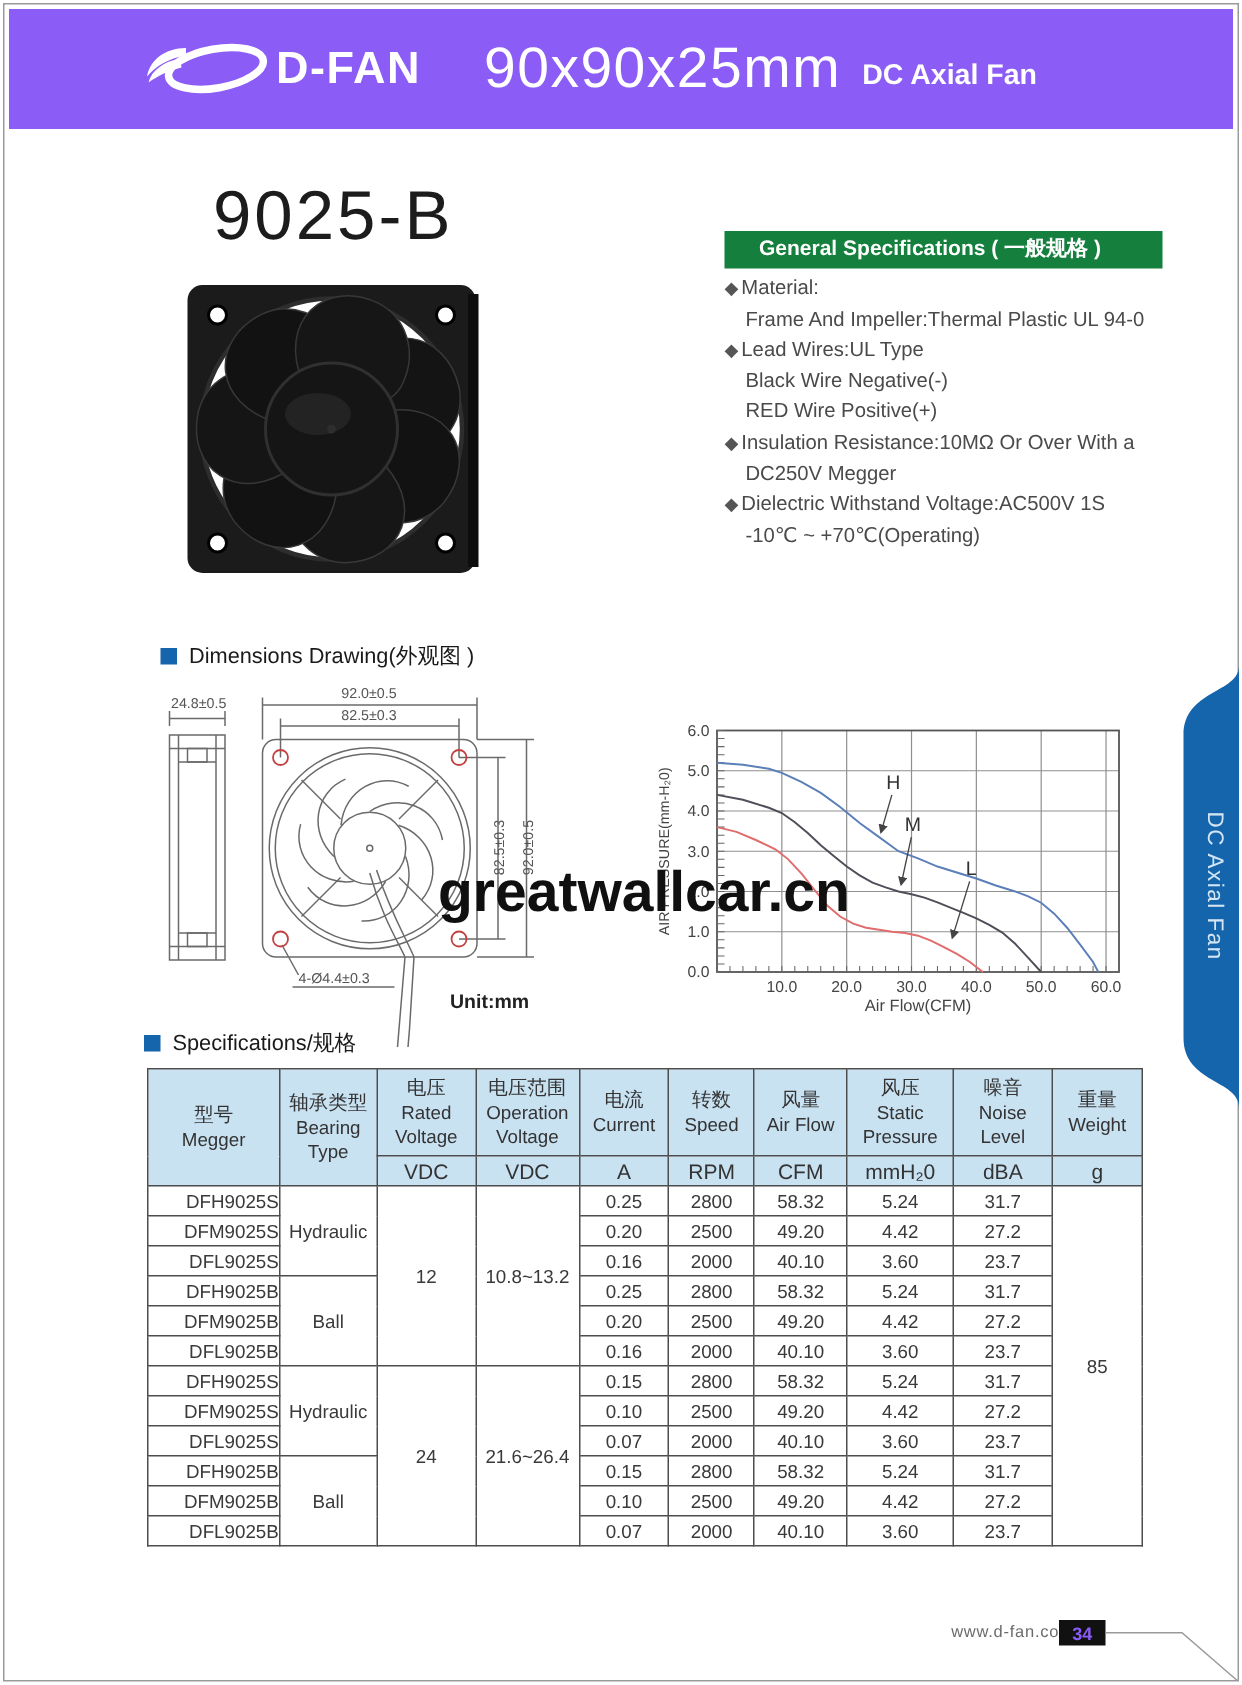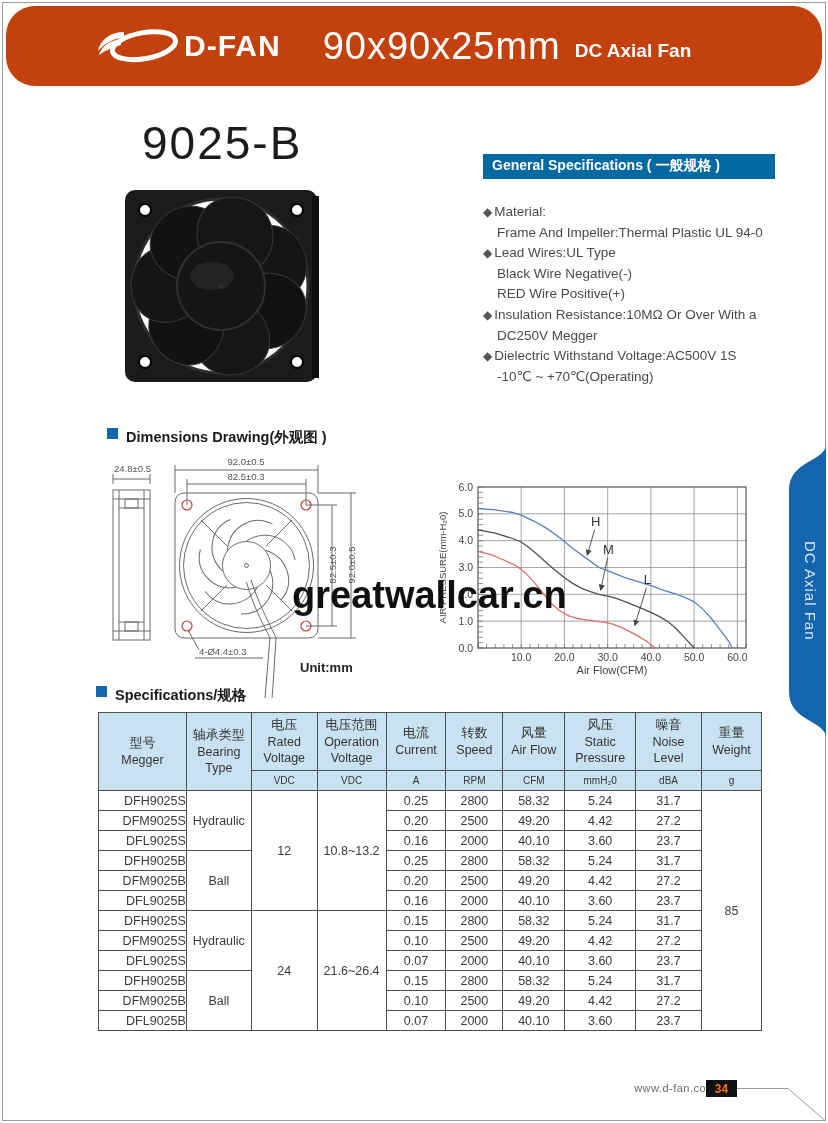--- a/index.html
+++ b/index.html
@@ -1,68 +1,68 @@
 <!DOCTYPE html>
 <html><head>
 <meta charset="utf-8">
 <style>
   html,body{margin:0;padding:0;background:#fff;}
   .page{position:relative;width:828px;height:1123px;background:#fff;overflow:hidden;
         font-family:"Liberation Sans","DejaVu Sans",sans-serif;color:#333;}
   .page-border{position:absolute;left:2px;top:2px;right:2px;bottom:2px;border:1px solid #9a9a9a;pointer-events:none;}
 
   
-  .band{position:absolute;left:6px;top:6px;right:6px;height:80px;background:#c2410c;display:flex;align-items:center;border-radius:29px;}
+  .band{position:absolute;left:6px;top:6px;right:6px;height:80px;background:#8b5cf6;display:flex;align-items:center;}
   .band .logo{margin-left:88px;flex:0 0 auto;}
   .band .brand{color:#fff;font-size:30px;font-weight:bold;letter-spacing:1px;margin-left:4px;}
   .band .size{color:#fff;font-size:38px;font-weight:400;margin-left:42px;letter-spacing:1px;}
   .band .subtitle{color:#fff;font-size:19px;font-weight:bold;margin-left:14px;margin-top:10px;}
 
   .model-title{position:absolute;left:142px;top:116px;font-size:46px;letter-spacing:2px;color:#1c1c1c;}
 
   
   .genspec{position:absolute;left:483px;top:154px;width:292px;}
-  .genspec-bar{background:#0369a1;color:#fff;font-size:14px;font-weight:bold;padding:3px 9px 4px 9px;}
-  .genspec-list{margin-top:23px;font-size:13.5px;color:#4a4a4a;}
+  .genspec-bar{background:#15803d;color:#fff;font-size:14px;font-weight:bold;padding:3px 9px 4px 23px;}
+  .genspec-list{margin-top:3px;font-size:13.5px;color:#4a4a4a;}
   .genspec-list .line{line-height:20.6px;white-space:nowrap;}
   .genspec-list .line .dm{color:#555;margin-right:2px;font-size:12px;}
   .genspec-list .line.cont{padding-left:14px;}
 
   
-  .sec-head{position:absolute;font-size:14.5px;font-weight:bold;color:#1a1a1a;display:flex;align-items:flex-start;padding-left:12px;}
+  .sec-head{position:absolute;font-size:14.5px;font-weight:normal;color:#1a1a1a;display:flex;align-items:center;padding-left:12px;}
   .sec-head .sq{width:11px;height:11px;background:#1565ad;display:inline-block;margin-right:8px;flex:0 0 auto;}
   .dims-head{left:95px;top:428px;}
   .curves-head{left:480px;top:428px;}
   .specs-head{left:84px;top:686px;}
 
   .fan-photo{position:absolute;left:100px;top:180px;}
   .dims-svg{position:absolute;left:95px;top:452px;}
   .chart-wrap{position:absolute;left:435px;top:462px;}
 
   .watermark{position:absolute;left:292px;top:574px;font-size:38px;font-weight:bold;color:#101010;letter-spacing:0px;white-space:nowrap;}
 
   
   .spec-table{position:absolute;left:98px;top:712px;width:664px;border-collapse:collapse;table-layout:fixed;}
   .spec-table th,.spec-table td{border:1px solid #4d4d4d;text-align:center;padding:0;}
   .spec-table th{background:#c9e2f2;font-weight:normal;color:#333;}
   .spec-table thead tr.main th{height:57px;font-size:12.5px;line-height:1.3;}
-  .spec-table thead tr.units th{height:19px;font-size:10px;margin-left:47px;}
+  .spec-table thead tr.units th{height:19px;font-size:14px;margin-left:47px;}
   .spec-table td{height:19px;font-size:12.5px;color:#3a3a3a;background:#fff;}
   .spec-table td.model{text-align:right;padding-left:8px;}
   .spec-table .cn{font-size:13px;}
 
   
   .side-tab{position:absolute;right:2px;top:444px;width:47px;height:294px;}
   .side-tab svg{position:absolute;left:0;top:0;}
   .side-tab .vtext{position:absolute;left:20px;top:0;height:294px;width:22px;display:flex;align-items:center;justify-content:center;
        writing-mode:vertical-rl;color:#d4e6f4;font-size:15px;letter-spacing:1px;white-space:nowrap;}
 
   
   .footer-url{position:absolute;left:592px;top:1082px;width:140px;text-align:right;font-size:11px;color:#6b6b6b;letter-spacing:0.5px;}
-  .page-badge{position:absolute;left:706px;top:1080px;width:31px;height:17px;background:#111;color:#f97316;
+  .page-badge{position:absolute;left:706px;top:1080px;width:31px;height:17px;background:#111;color:#8b5cf6;
       font-size:12px;font-weight:bold;display:flex;align-items:center;justify-content:center;}
   .corner-lines{position:absolute;left:0;top:0;pointer-events:none;}
 </style>
 </head>
 <body>
 
 <div class="page">
   <div class="page-border"></div>
 
   <header class="band">

